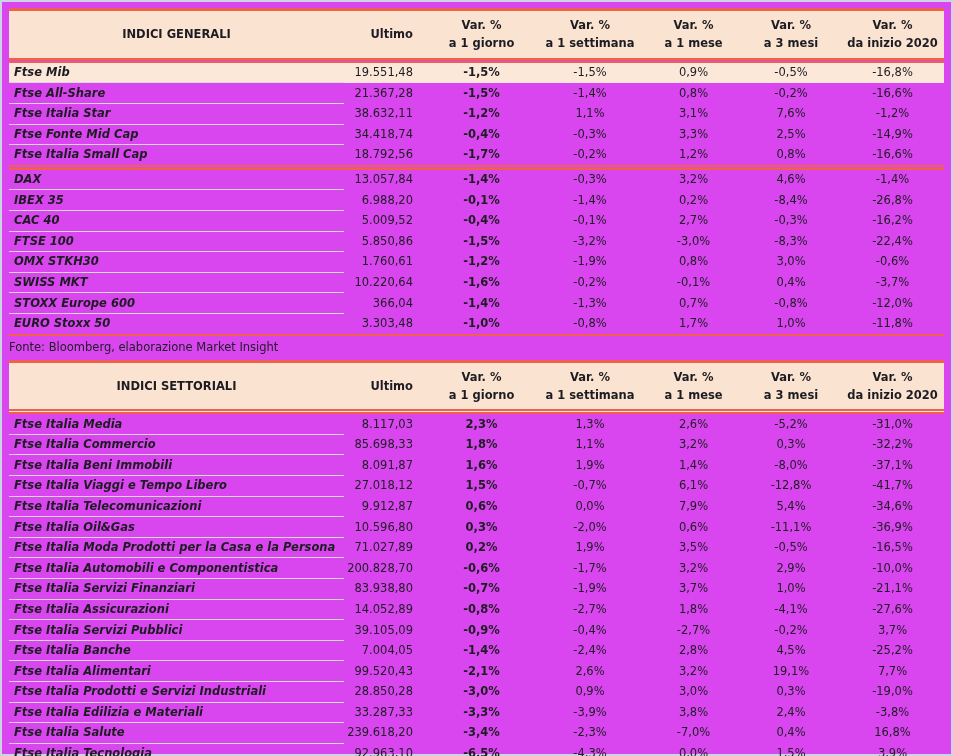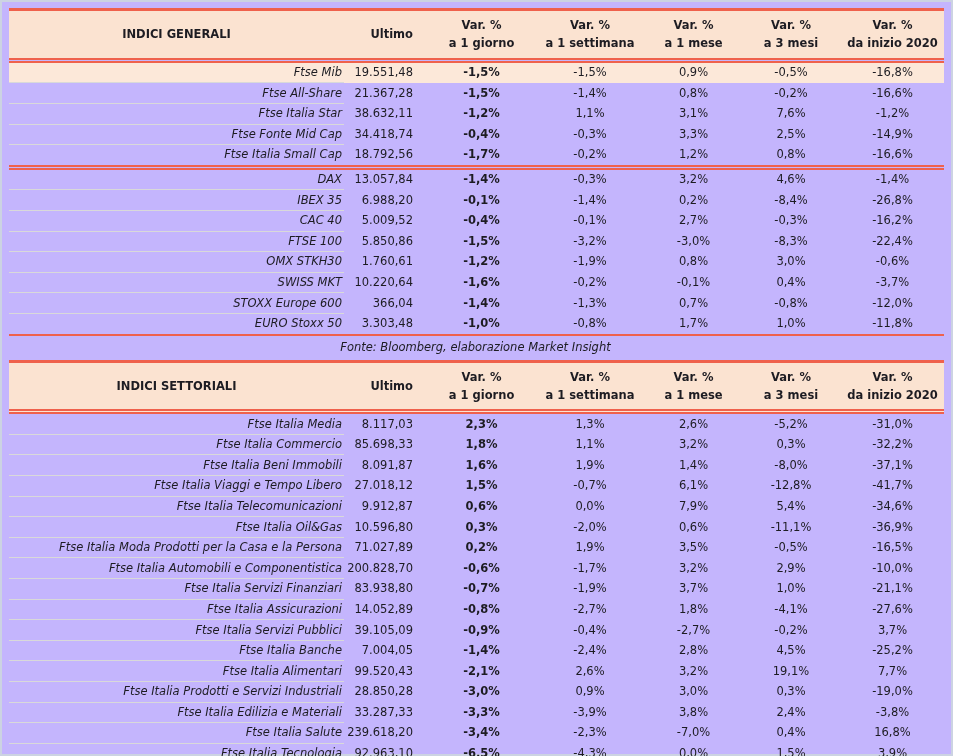--- a/index.html
+++ b/index.html
@@ -17,21 +17,21 @@
     height:756px;
     background:#ffffff;
     font-family:"DejaVu Sans", sans-serif;
     color:var(--text);
   }
   .page{
     width:953px;
     height:756px;
     border:2px solid var(--page-border);
     padding:6px 7px;
-    background:#c4b5fd;
+    background:#d946ef;
   }
   table.idx-table{
     width:935px;
     border-collapse:collapse;
     table-layout:fixed;
     border-top:3px solid var(--red);
     border-bottom:2px solid var(--red);
   }
   thead th{
     background:var(--header-bg);
@@ -46,36 +46,35 @@
   th.th-var{text-align:center;}
   th.th-var .l1, th.th-var .l2{display:block;line-height:1.6;}
   tbody td{
     font-size:11.5px;
     line-height:15px;
     padding:2.3px 2px;
     white-space:nowrap;
     overflow:hidden;
   }
   td.name{
-    font-weight:normal;
+    font-weight:bold;
     font-style:italic;
-    text-align:right;
+    text-align:left;
     padding-left:5px;
     border-bottom:1px solid var(--row-line);
   }
   td.ultimo{text-align:right;padding-right:16px;}
   td.var{text-align:center;}
   td.v-d1{font-weight:bold;}
   tr.highlight td{background:var(--highlight-bg);}
   tr.group-end td{border-bottom:5px double var(--red);margin-left:40px;}
   tr.last-row td.name{border-bottom:none;}
   .source{
     width:935px;
-    text-align:center;
-    font-style:italic;
+    text-align:left;
     font-size:11.5px;
     padding:4px 2px 4px 0;
   }
   .table-block{margin-bottom:2px;}
 </style>
 </head>
 <body>
 
 <div class="page">
 

